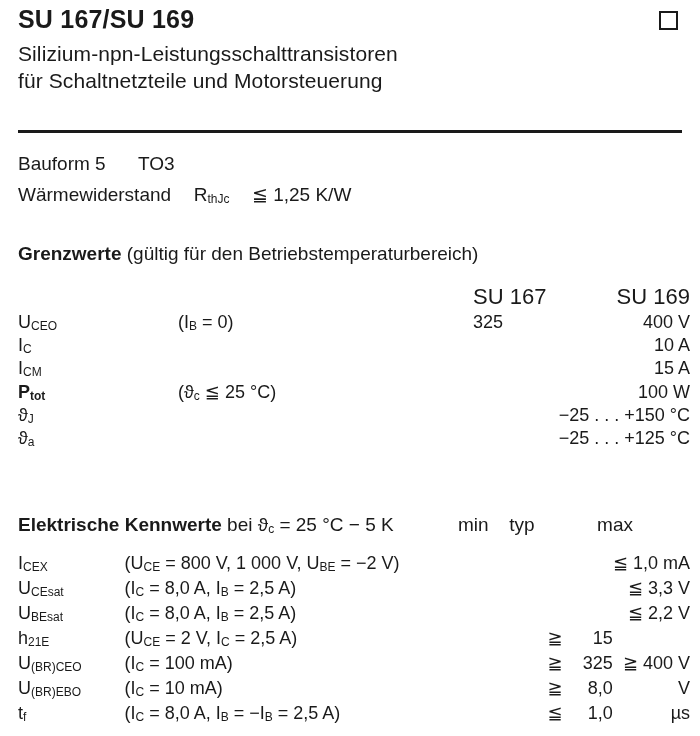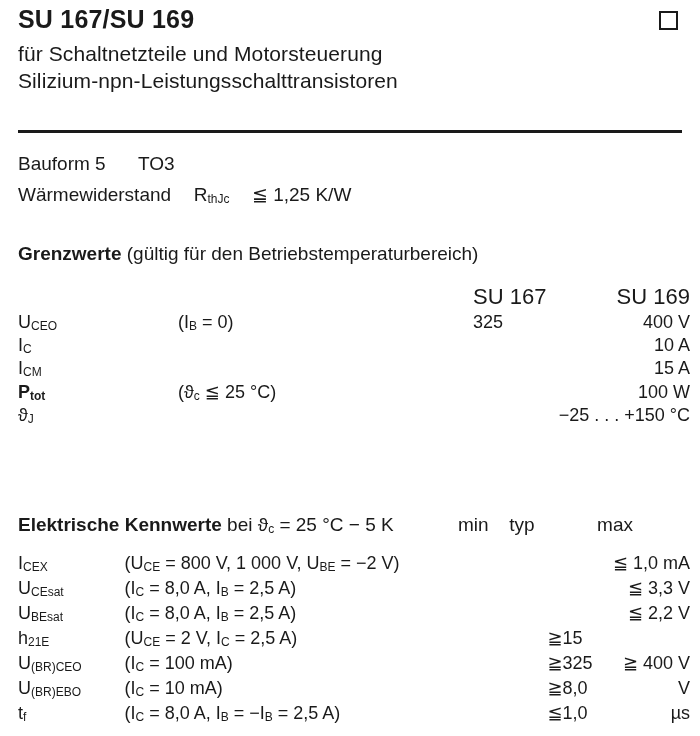--- a/index.html
+++ b/index.html
@@ -132,36 +132,36 @@
     width: 672px;
   }
   .ekw td {
     padding: 1.5px 0;
     vertical-align: bottom;
     white-space: nowrap;
   }
   .e-sym { width: 110px; }
   .e-cond { width: 380px; }
   .e-min { width: 70px; text-align: right; padding-right: 8px; }
-  .e-typ { width: 52px; text-align: left; padding-right: 6px; }
+  .e-typ { width: 52px; text-align: right; padding-right: 6px; }
   .e-max { width: 60px; text-align: right; padding-right: 2px; }
 </style>
 </head>
 <body>
 
 <div class="page">
 
   <div class="header">
     <div class="title-row">
       <div class="doc-title">SU 167/SU 169</div>
       <div class="square-mark"></div>
     </div>
     <div class="subtitle">
+      <div>Silizium-npn-Leistungsschalttransistoren</div>
       <div>für Schaltnetzteile und Motorsteuerung</div>
-      <div>Silizium-npn-Leistungsschalttransistoren</div>
     </div>
   </div>
 
   <div class="rule"></div>
 
   <div class="info">
     <div>
       <span>Bauform 5</span>
       <span class="gap-s"></span>
       <span>TO3</span>
@@ -208,20 +208,25 @@
       </tr>
       <tr>
         <td class="col-sym"><b>P</b><b class="sub">tot</b></td>
         <td class="col-cond"><span>(ϑ</span><span class="sub">c</span><span> ≦ 25 °C)</span></td>
         <td class="span-right" colspan="2">100 W</td>
       </tr>
       <tr>
         <td class="col-sym"><span>ϑ</span><span class="sub">J</span></td>
         <td class="col-cond"></td>
         <td class="span-right" colspan="2">−25 . . . +150 °C</td>
+      </tr>
+      <tr>
+        <td class="col-sym"><span>ϑ</span><span class="sub">a</span></td>
+        <td class="col-cond"></td>
+        <td class="span-right" colspan="2">−25 . . . +125 °C</td>
       </tr>
     </tbody>
       </table>
   </div>
 
   <div class="sec-head" id="elek-head">
     <b>Elektrische Kennwerte</b>
     <span><span>bei ϑ</span><span class="sub">c</span><span> = 25 °C − 5 K</span></span>
     <span class="cols">
       <span>min</span>

